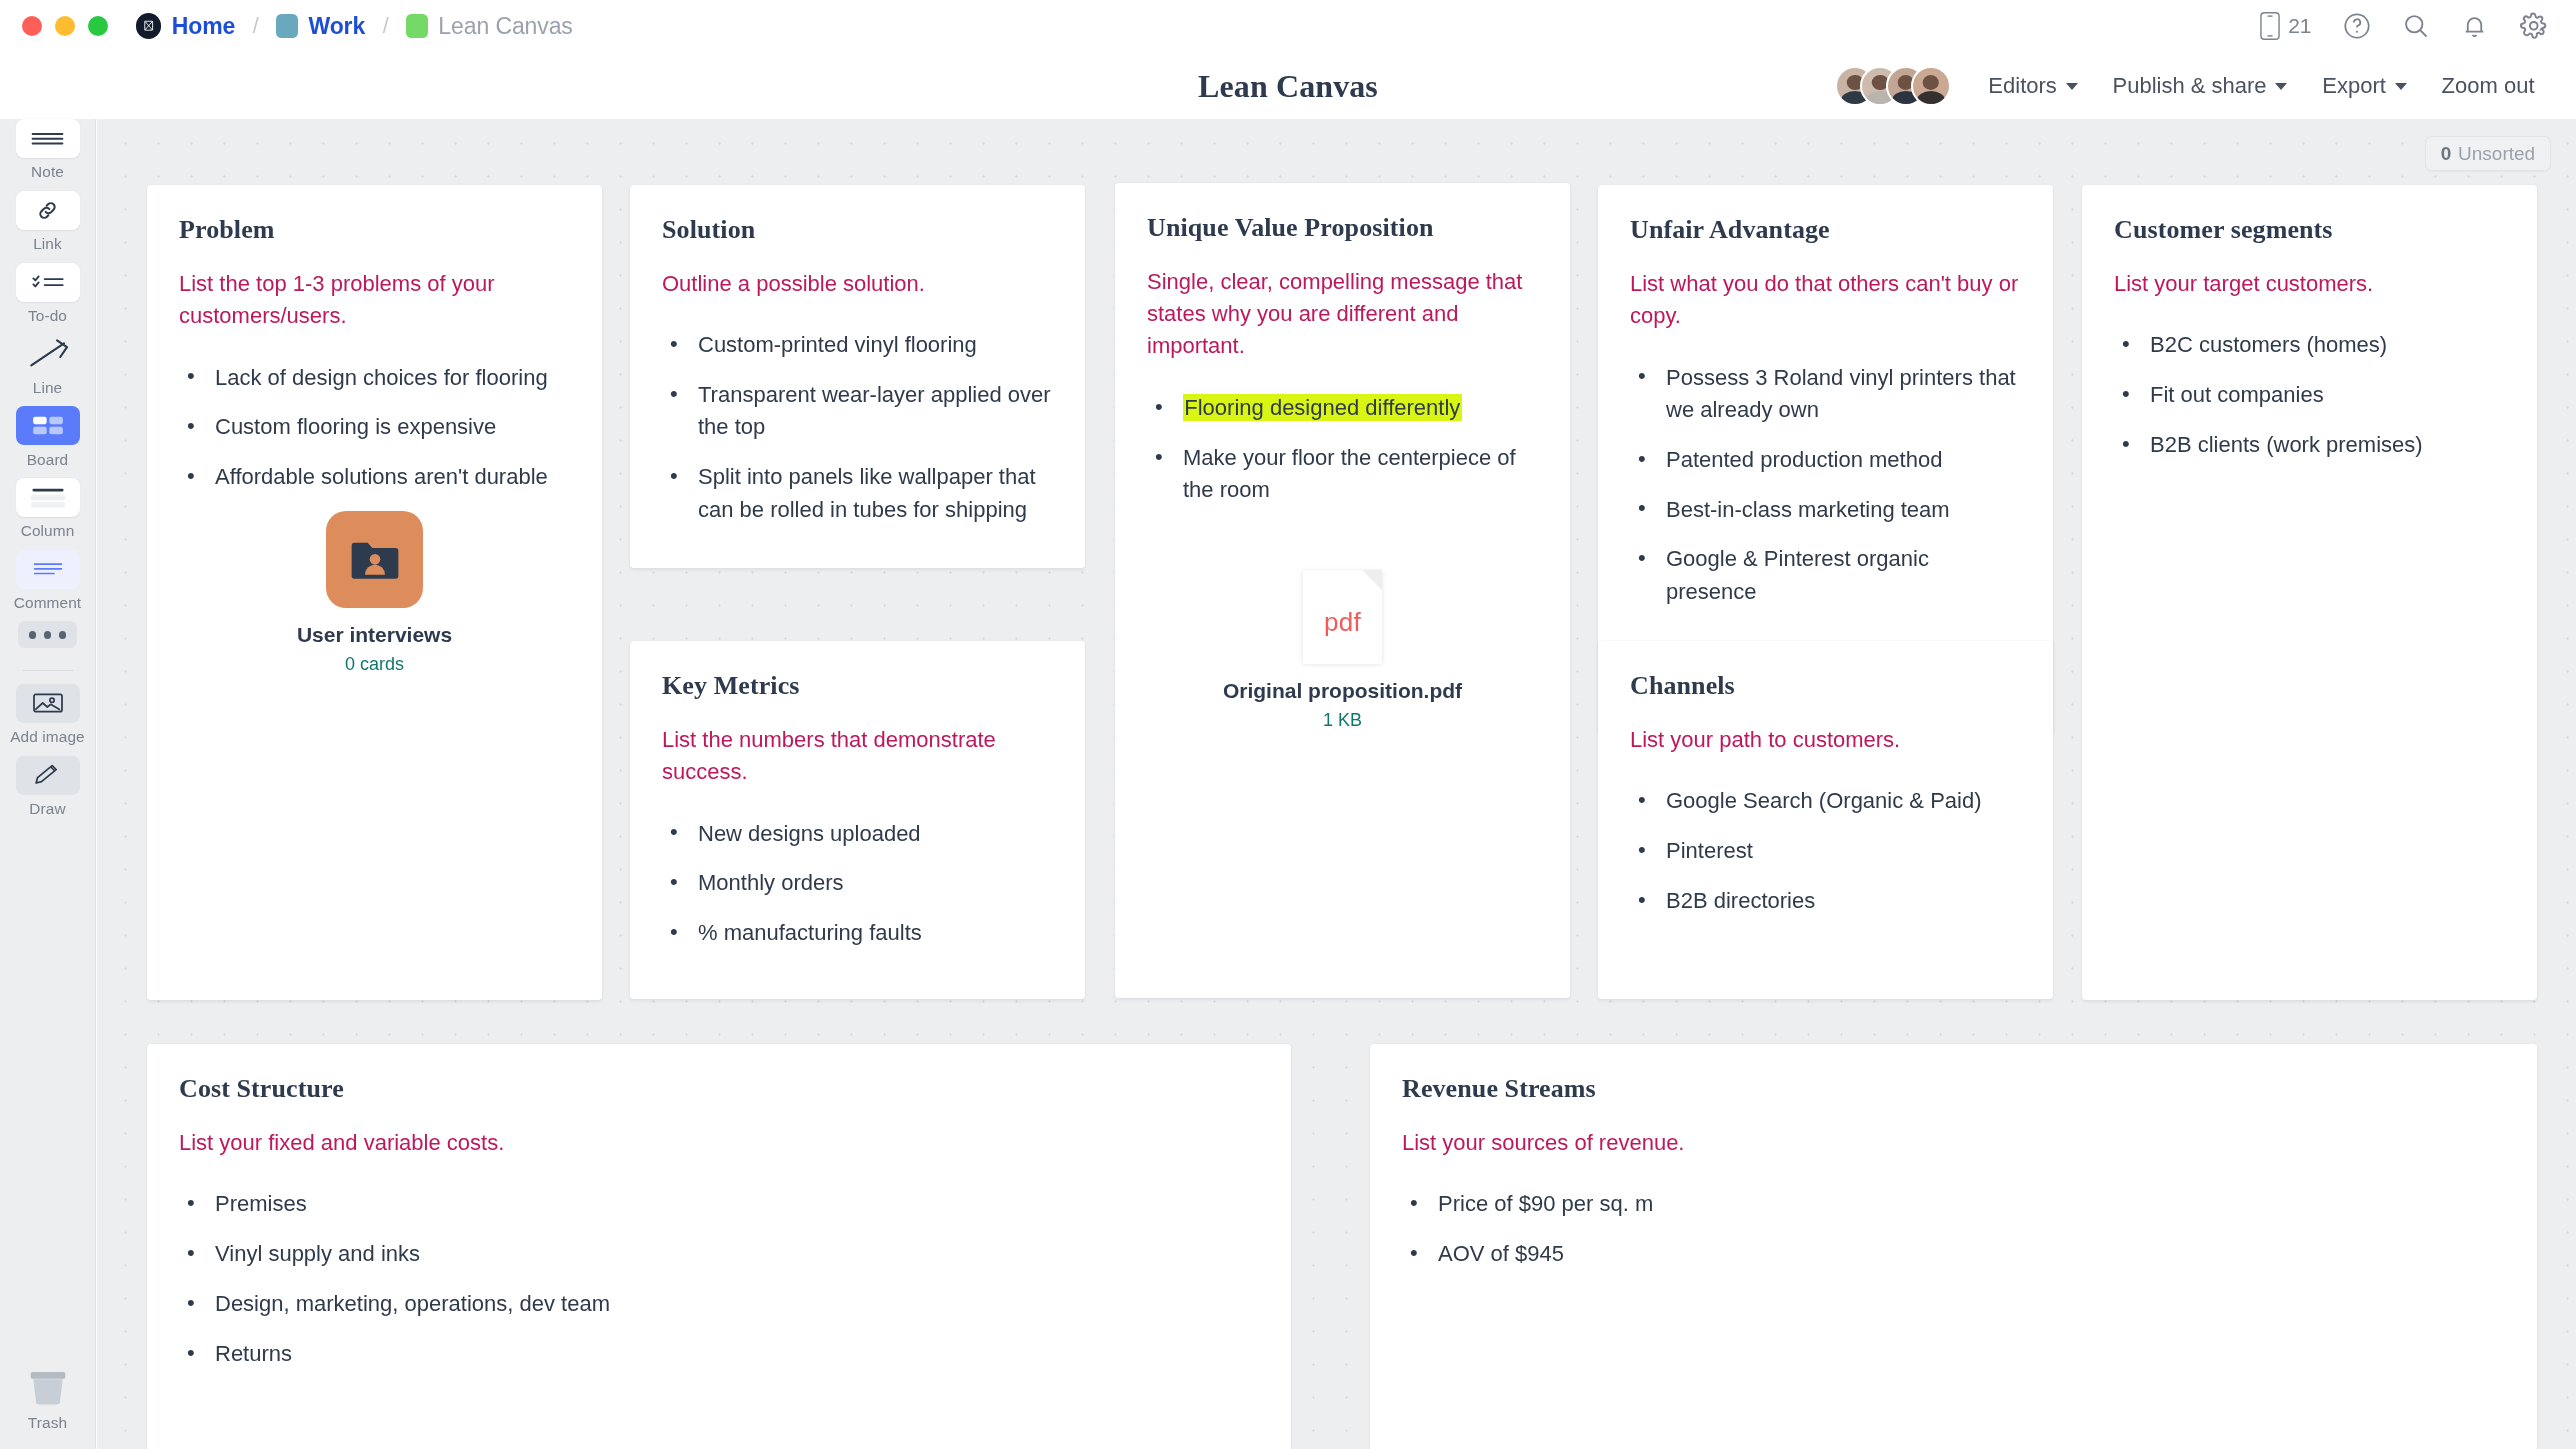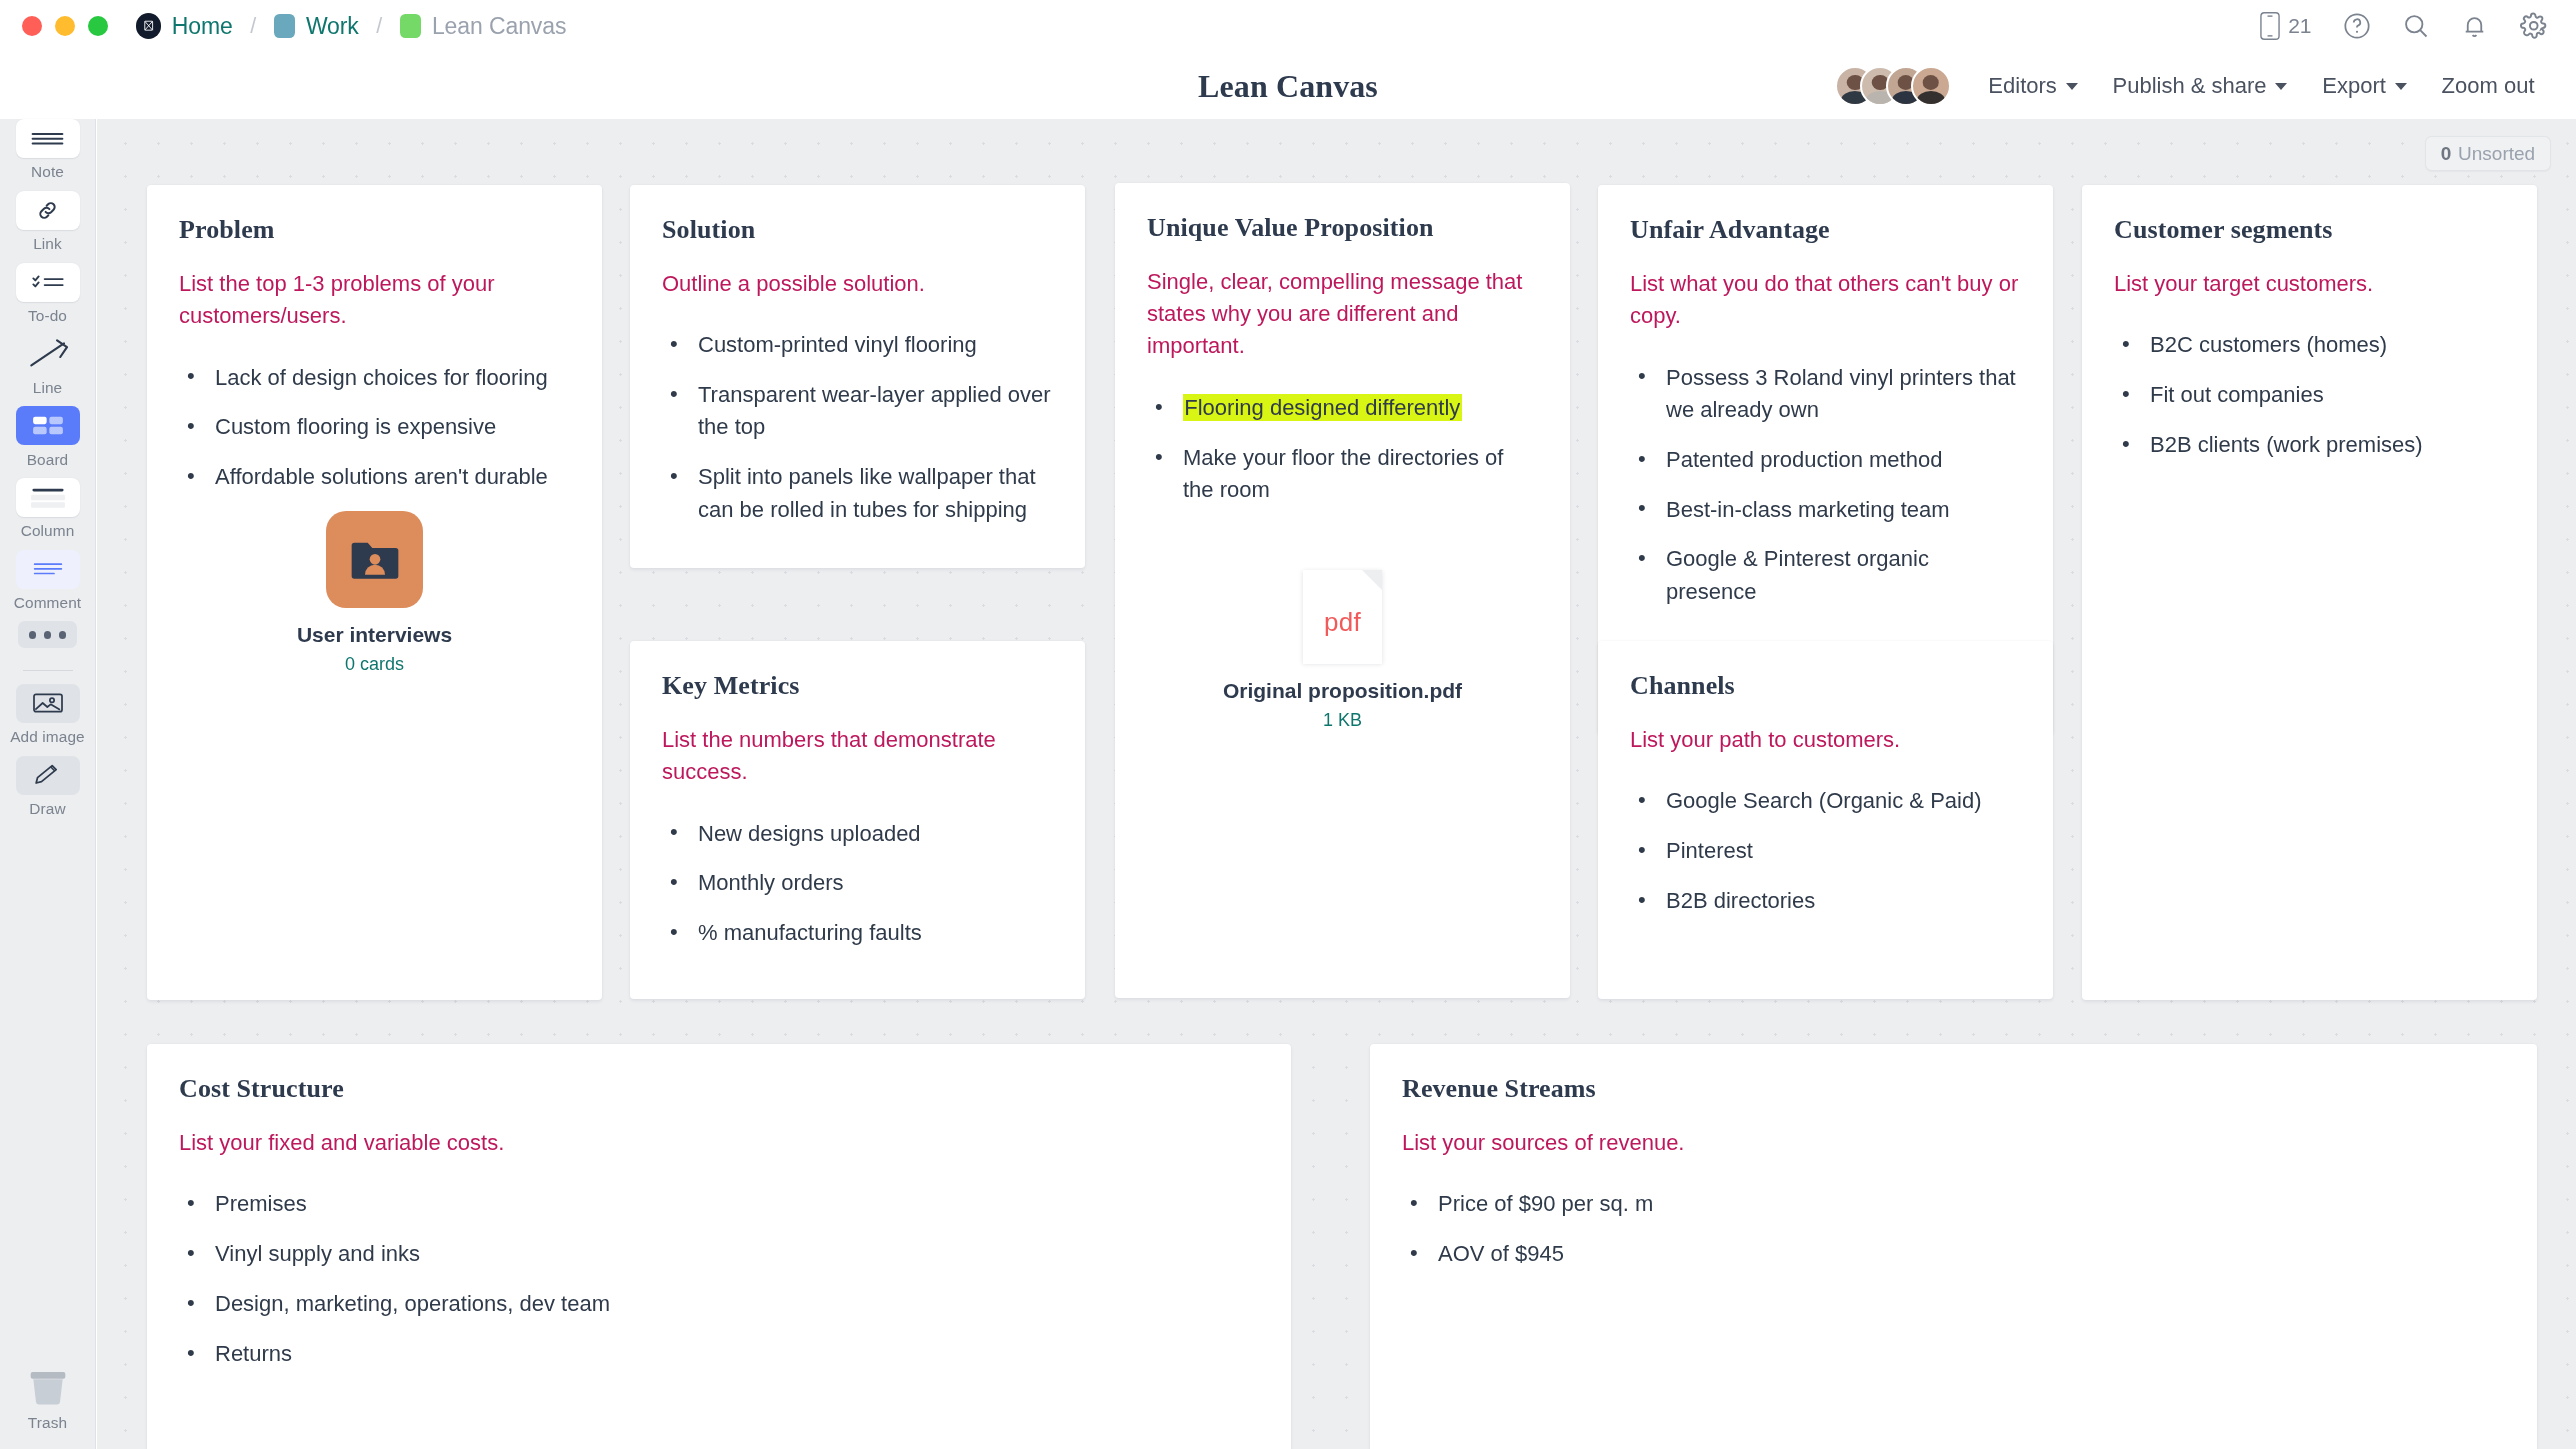--- a/index.html
+++ b/index.html
@@ -25,21 +25,21 @@
   }
   .traffic { display: flex; align-items: center; gap: 12.8px; margin-left: 22px; }
   .tl { width: 20px; height: 20px; border-radius: 50%; }
   .tl.red { background: #ff5f57; }
   .tl.yellow { background: #febc2e; }
   .tl.green { background: #28c840; }
 
   .crumbs { display: flex; align-items: center; margin-left: 28px; gap: 0; }
   .crumb { display: flex; align-items: center; gap: 10.7px; }
   .crumb-label {
-    font-size: 23px; color: #0f766e; font-weight: 400; letter-spacing: -0.1px;
+    font-size: 23px; color: #1d4ed8; font-weight: 700; letter-spacing: -0.1px;
   }
   .crumb.muted .crumb-label { color: #9aa2ae; font-weight: 500; }
   .crumb-sep { color: #c3c8d0; font-size: 21.5px; margin: 0 17.5px; font-weight: 400; }
   .crumb-dot-logo {
     width: 25.5px; height: 25.5px; border-radius: 50%;
     background: #121b2b; display: flex; align-items: center; justify-content: center;
   }
   .crumb-dot-logo svg { width: 13.4px; height: 13.4px; }
   .crumb-sq { width: 21.5px; height: 24px; border-radius: 5.4px; }
   .crumb-sq.teal { background: #6aa8bd; }
@@ -498,21 +498,21 @@
         <li>Monthly orders</li>
         <li>% manufacturing faults</li>
       </ul>
     </div>
 
     <div class="card" style="left:1018px; top:64px; width:455px; height:815px;">
       <h2>Unique Value Proposition</h2>
       <div class="desc">Single, clear, compelling message that states why you are different and important.</div>
       <ul>
         <li><span class="hl">Flooring designed differently</span></li>
-        <li>Make your floor the directories of the room</li>
+        <li>Make your floor the centerpiece of the room</li>
       </ul>
       <div class="attach" style="margin-top:64px;">
         <span class="pdf-tile">
           <span>pdf</span>
         </span>
         <div class="attach-name">Original proposition.pdf</div>
         <div class="attach-sub">1 KB</div>
       </div>
     </div>
 

